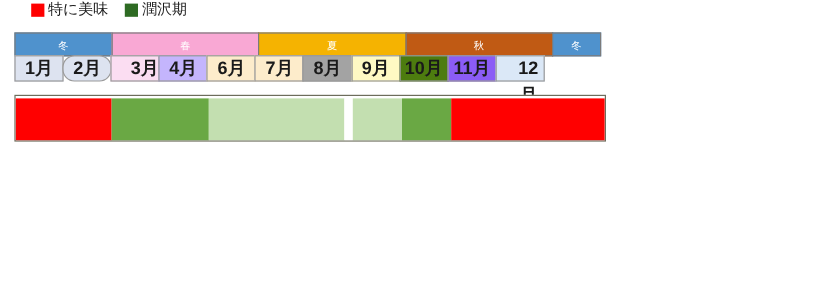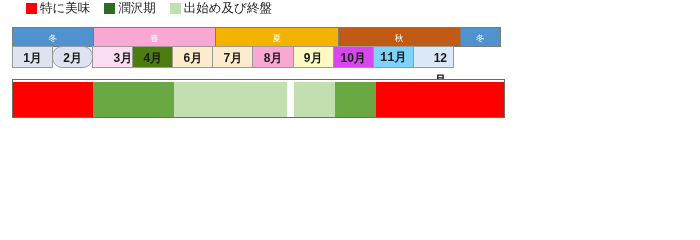--- a/index.html
+++ b/index.html
@@ -63,21 +63,21 @@
     box-sizing: border-box;
     border: 1px solid #7b7b7b;
     margin-left: -1px;
     letter-spacing: 0.5px;
   }
   .season-row .cell:first-child { margin-left: 0; }
 
   .month-row .cell {
     height: 22px;
     line-height: 22px;
-    font-size: 12px;
+    font-size: 15px;
     font-weight: bold;
     color: #1a1a1a;
     text-align: center;
     box-sizing: border-box;
     border: 1px solid #9a9a9a;
     margin-left: -1px;
     margin-top: -1px;
   }
   .month-row .cell:first-child { margin-left: 0; }
 
@@ -109,45 +109,41 @@
 
 <div class="legend">
   <div class="legend-item">
     <span class="legend-swatch" style="background: rgb(255, 0, 0);"></span>
     <span class="legend-label">特に美味</span>
   </div>
   <div class="legend-item">
     <span class="legend-swatch" style="background: rgb(46, 107, 35);"></span>
     <span class="legend-label">潤沢期</span>
   </div>
-  <div class="legend-item">
-    <span class="legend-swatch" style="background: rgb(195, 223, 176);"></span>
-    <span class="legend-label">出始め及び終盤</span>
-  </div>
 </div>
 
 <div class="calendar">
   <div class="row season-row" id="season-row">
       <div class="cell" style="flex: 0 0 16.6667%; background: rgb(79, 146, 205);">冬</div>
       <div class="cell" style="flex: 0 0 25%; background: rgb(249, 168, 212);">春</div>
       <div class="cell" style="flex: 0 0 25%; background: rgb(245, 179, 1);">夏</div>
       <div class="cell" style="flex: 0 0 25%; background: rgb(192, 90, 20);">秋</div>
       <div class="cell" style="flex: 0 0 8.33333%; background: rgb(79, 146, 205);">冬</div>
     </div>
   <div class="row month-row" id="month-row">
       <div class="cell" style="flex: 0 0 8.33333%; background: rgb(221, 227, 240);">1月</div>
       <div class="cell" style="flex: 0 0 8.33333%; background: rgb(221, 227, 240); border-radius: 10px;">2月</div>
       <div class="cell" style="flex: 0 0 8.33333%; background: rgb(251, 221, 242); text-align: right;">3月</div>
-      <div class="cell" style="flex: 0 0 8.33333%; background: #4d7c0f;">4月</div>
+      <div class="cell" style="flex: 0 0 8.33333%; background: #c4b5fd;">4月</div>
       <div class="cell" style="flex: 0 0 8.33333%; background: rgb(253, 236, 203);">6月</div>
       <div class="cell" style="flex: 0 0 8.33333%; background: rgb(253, 236, 203);">7月</div>
-      <div class="cell" style="flex: 0 0 8.33333%; background: #f9a8d4;">8月</div>
+      <div class="cell" style="flex: 0 0 8.33333%; background: #a3a3a3;">8月</div>
       <div class="cell" style="flex: 0 0 8.33333%; background: #fef9c3;">9月</div>
-      <div class="cell" style="flex: 0 0 8.33333%; background: #d946ef;">10月</div>
-      <div class="cell" style="flex: 0 0 8.33333%; background: #7dd3fc; font-family: Liberation Mono, monospace;">11月</div>
+      <div class="cell" style="flex: 0 0 8.33333%; background: #4d7c0f;">10月</div>
+      <div class="cell" style="flex: 0 0 8.33333%; background: #8b5cf6;">11月</div>
       <div class="cell" style="flex: 0 0 8.33333%; background: rgb(219, 232, 247); padding-left: 14px;">12月</div>
     </div>
 </div>
 
 <div class="bar-frame">
   <div class="bar-track" id="bar-track">
       <div class="bar-seg" style="left: 0%; width: 16.3%; background: rgb(255, 0, 0);"></div>
       <div class="bar-seg" style="left: 16.3%; width: 16.5%; background: rgb(106, 168, 68);"></div>
       <div class="bar-seg" style="left: 32.8%; width: 23%; background: rgb(195, 223, 176);"></div>
       <div class="bar-seg" style="left: 55.8%; width: 1.4%; background: rgb(255, 255, 255);"></div>

